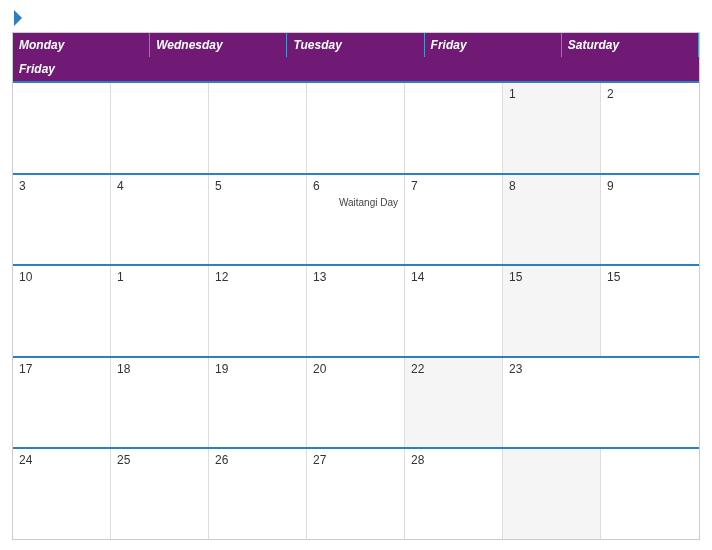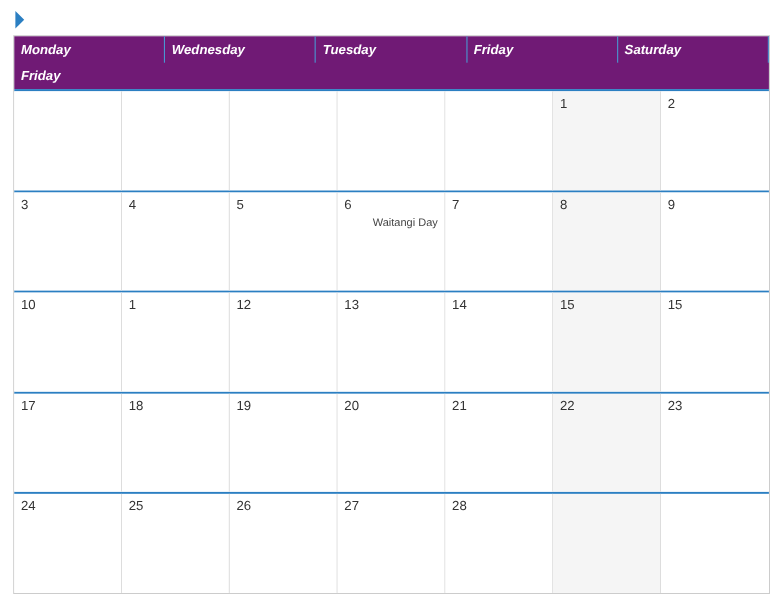--- a/index.html
+++ b/index.html
@@ -227,23 +227,20 @@
           </div>
           <div class="cal-cell">
             <span class="day-num">18</span>
           </div>
           <div class="cal-cell">
             <span class="day-num">19</span>
           </div>
           <div class="cal-cell">
             <span class="day-num">20</span>
           </div>
-          <div class="cal-cell">
-            <span class="day-num">21</span>
-          </div>
           <div class="cal-cell gray-bg">
             <span class="day-num">22</span>
           </div>
           <div class="cal-cell">
             <span class="day-num">23</span>
           </div>
         </div>
         <div class="cal-row">
           <div class="cal-cell">
             <span class="day-num">24</span>

